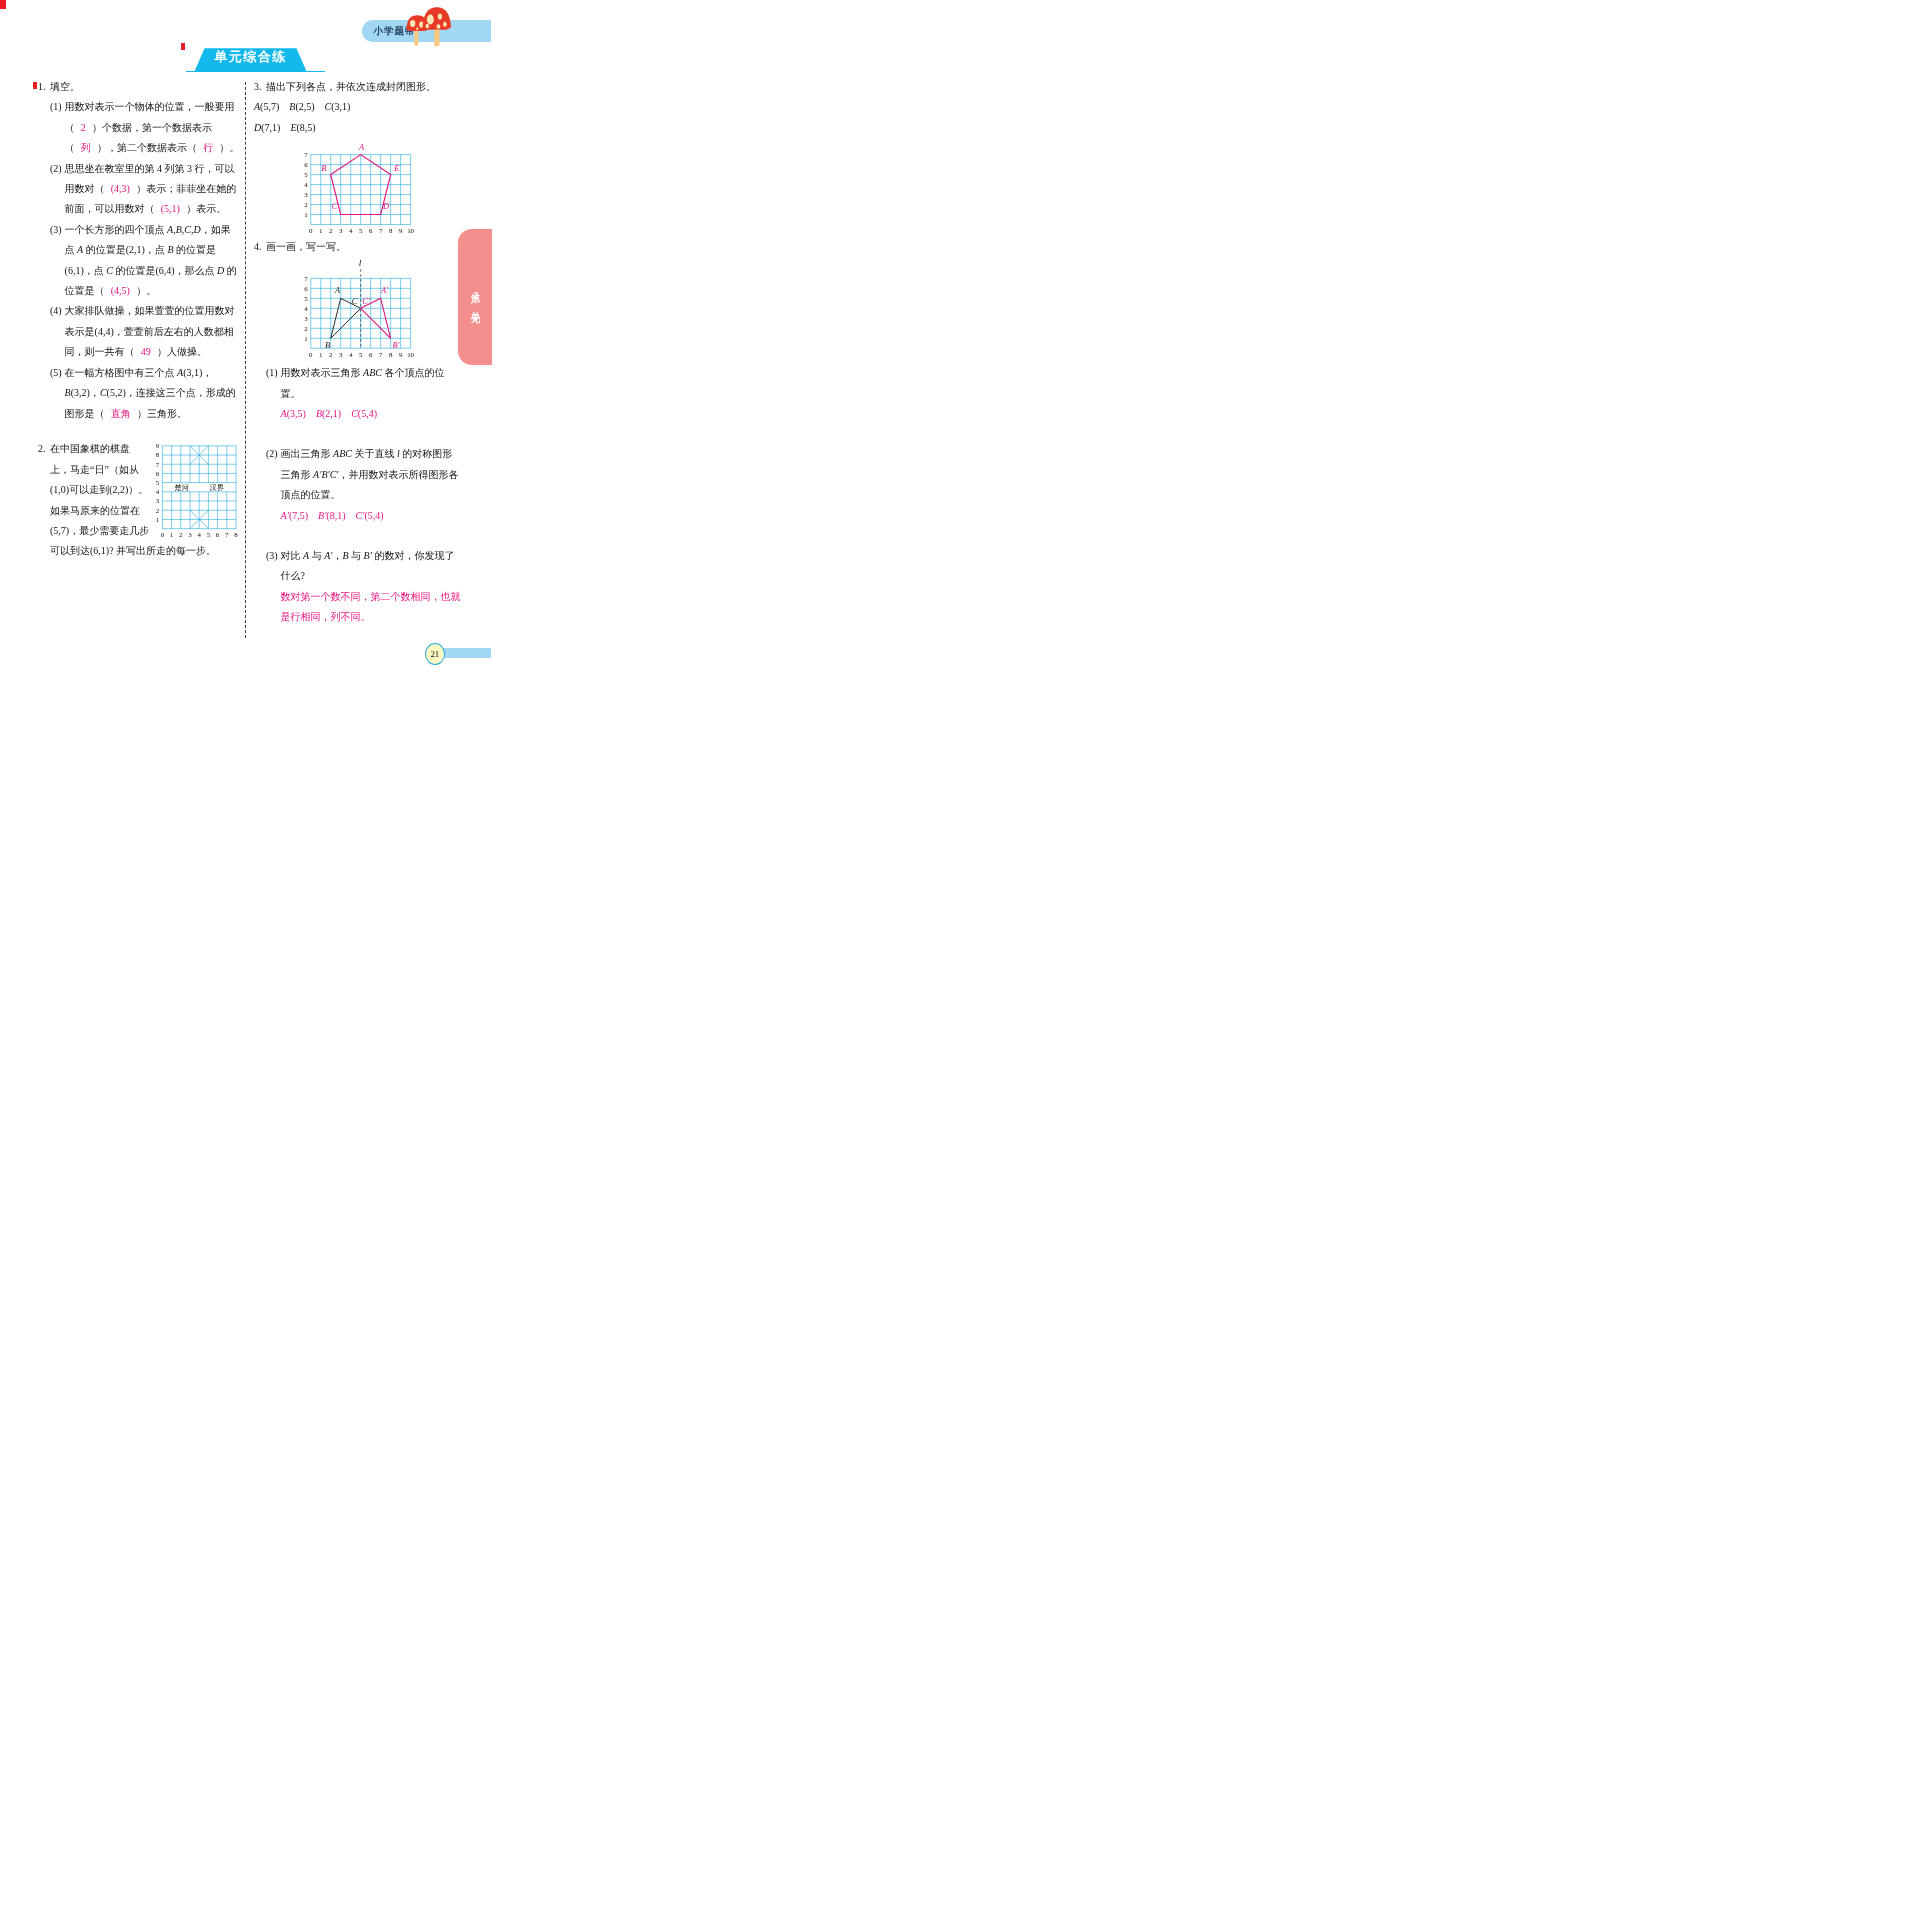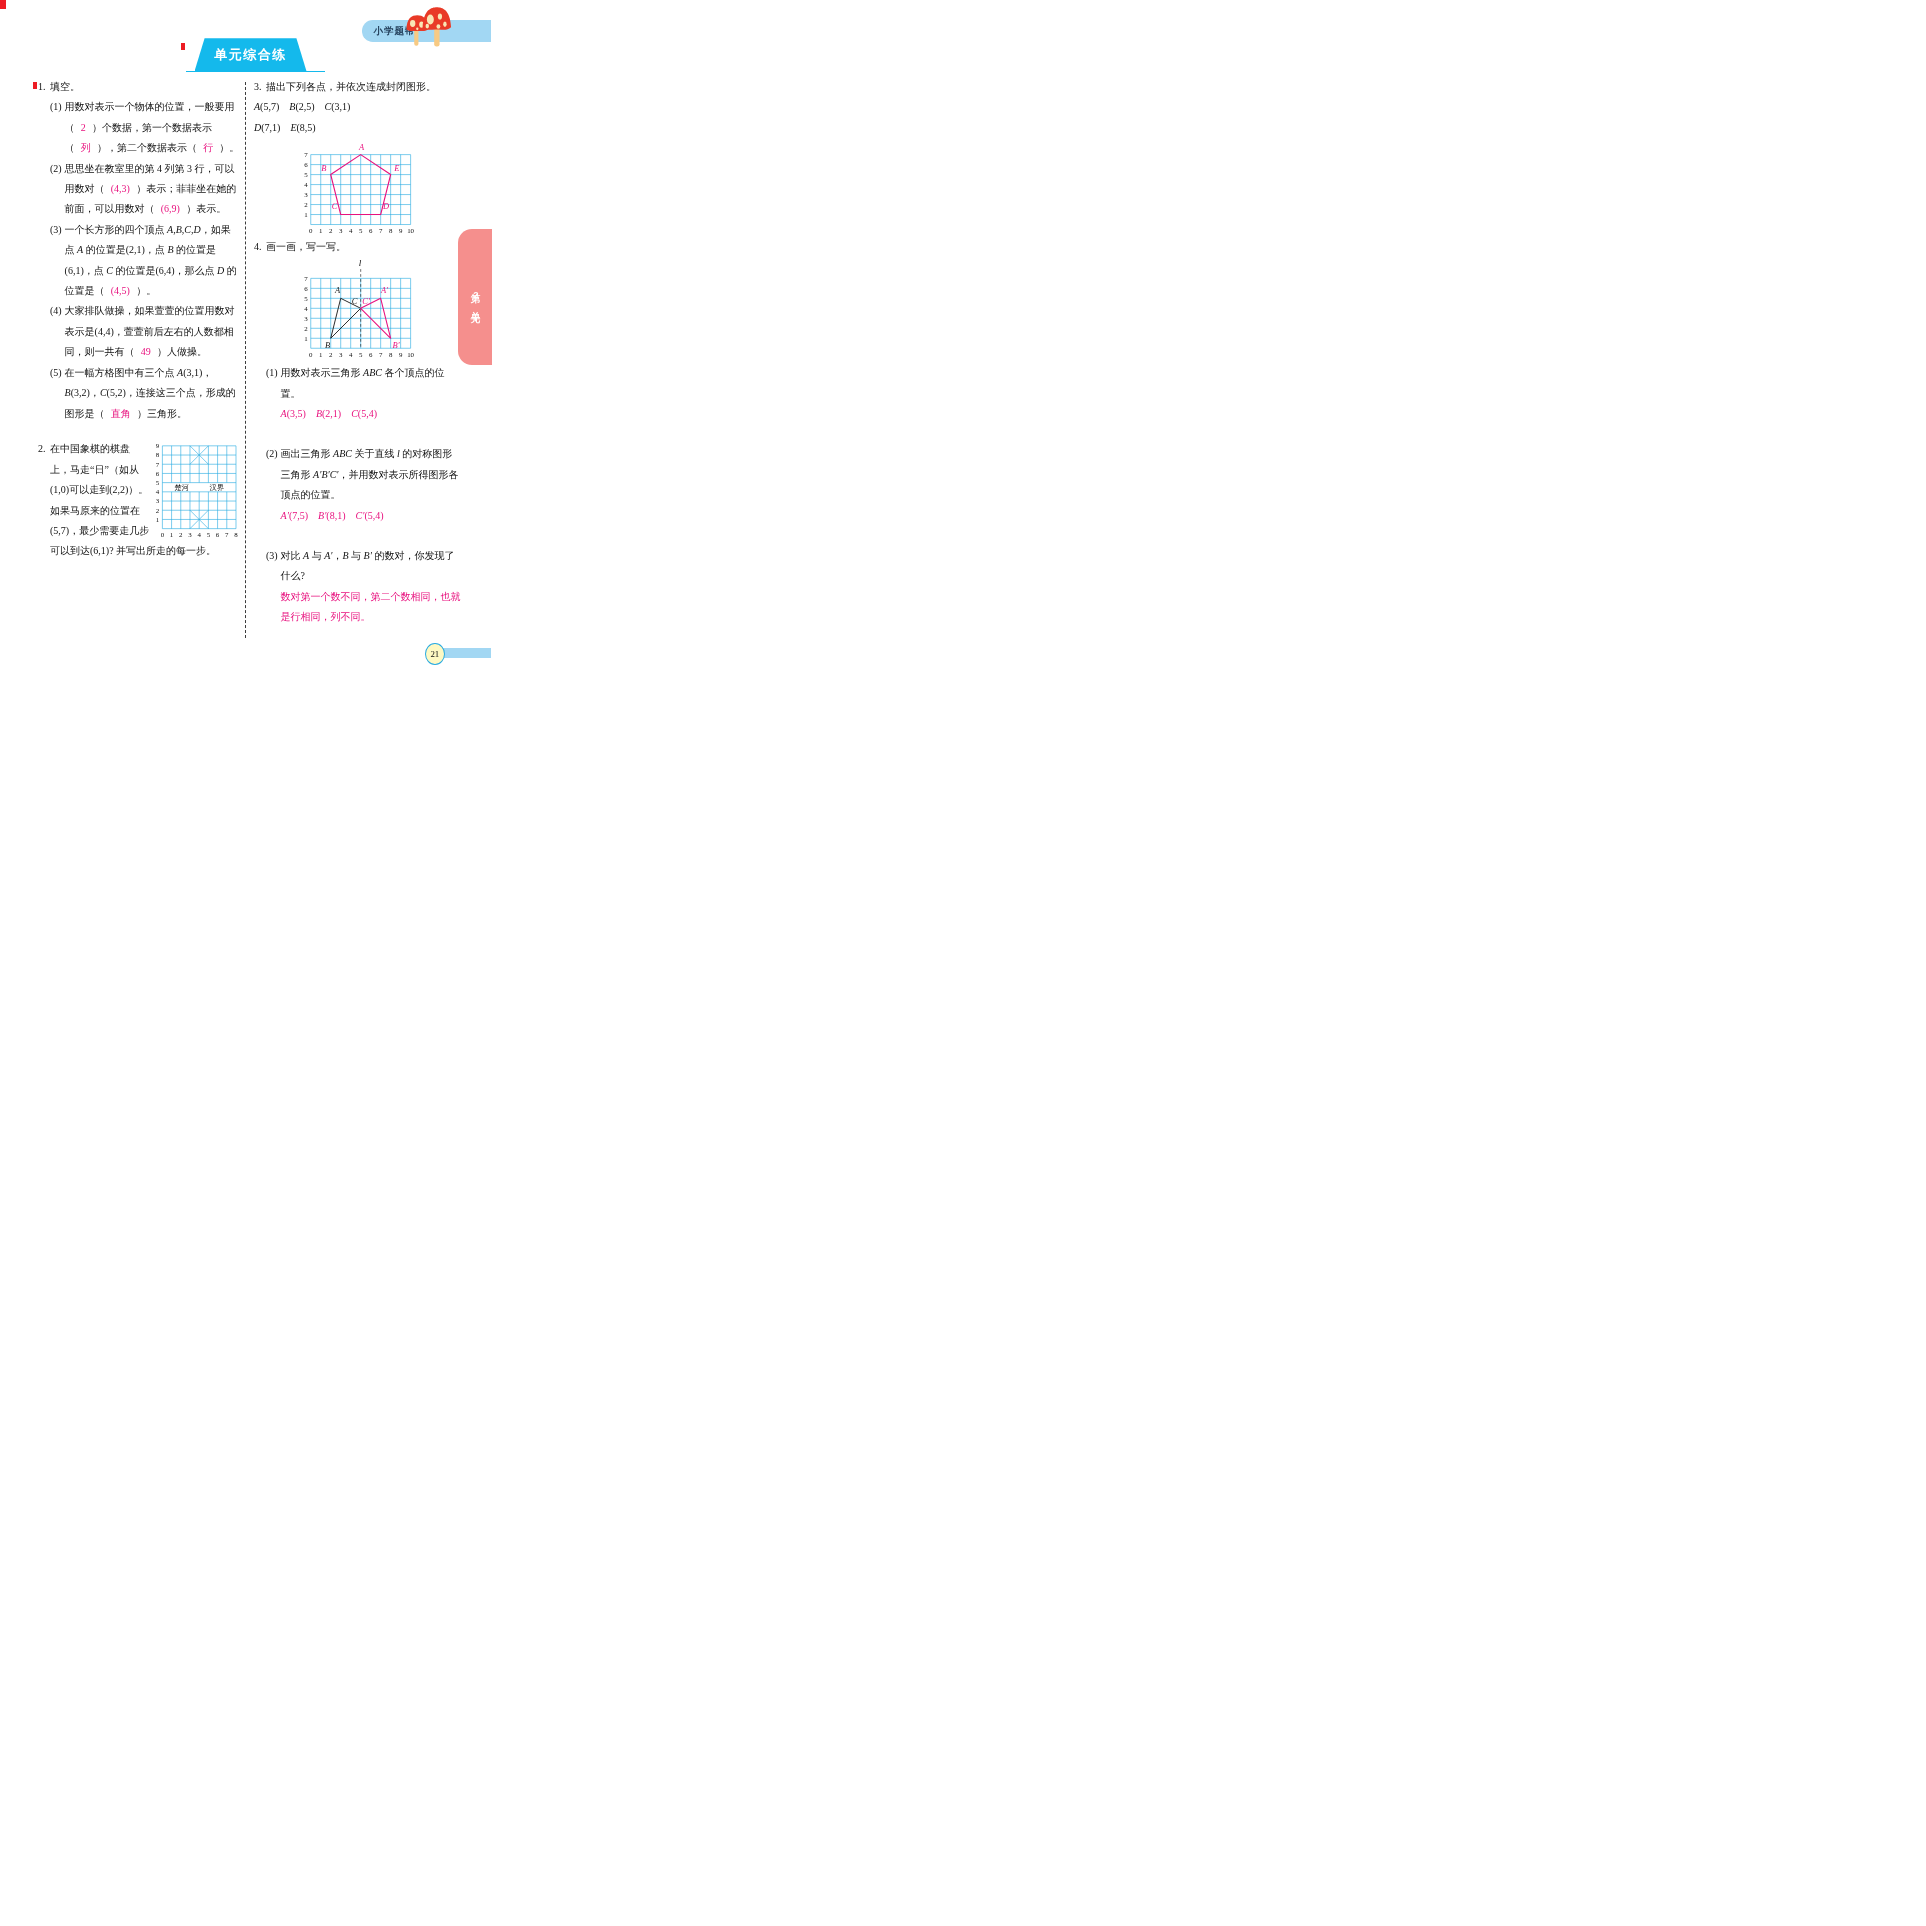--- a/index.html
+++ b/index.html
@@ -15,23 +15,23 @@
   
   .brand-banner{position:absolute;left:362px;top:20.4px;width:129px;height:21.6px;
     background:#a2d7f3;border-radius:10.8px 0 0 10.8px;display:flex;align-items:center;}
   .brand-text{font-family:'Liberation Sans','DejaVu Sans',sans-serif;font-weight:bold;
     font-size:9.6px;color:#25425e;padding-left:11.6px;letter-spacing:0.8px;}
   .mushrooms{position:absolute;left:401px;top:4.6px;}
 
   
   .title-wrap{position:absolute;left:186px;top:52px;width:139px;height:20px;}
   .title-underline{position:absolute;left:0;bottom:0;width:100%;height:1.2px;background:#14b9ec;}
-  .title-trap{position:absolute;left:8.5px;bottom:0.8px;width:112px;height:33px;background:#14b9ec;
+  .title-trap{position:absolute;left:8.5px;bottom:0.8px;width:112px;height:23px;background:#14b9ec;
     clip-path:polygon(9% 0,91% 0,100% 100%,0 100%);
-    display:flex;align-items:center;justify-content:center;}
+    display:flex;justify-content:center;}
   .title-trap span{font-family:'Liberation Sans','DejaVu Sans',sans-serif;font-weight:bold;
     color:#fff;font-size:13px;letter-spacing:1.5px;}
 
   
   .divider{position:absolute;left:245px;top:82px;height:556px;border-left:0.8px dashed #3c3c3c;}
 
   
   .unit-tab{position:absolute;left:458px;top:229px;width:34px;height:136px;background:#f58f8d;
     border-radius:14px 0 0 14px;display:flex;align-items:center;justify-content:center;}
   .unit-tab span{writing-mode:vertical-rl;text-orientation:upright;color:#fff;
@@ -112,21 +112,21 @@
 
     <div class="sec">
       <span class="qnum">1.</span><span class="tex">填空。</span>
     </div>
 
     <div class="items">
       <div class="item">
         <span class="marker">(1)</span><span class="tex">用数对表示一个物体的位置，一般要用（</span><span class="ans blank">2</span><span class="tex">）个数据，第一个数据表示（</span><span class="ans blank">列</span><span class="tex">），第二个数据表示（</span><span class="ans blank">行</span><span class="tex">）。</span>
       </div>
       <div class="item">
-        <span class="marker">(2)</span><span class="tex">思思坐在教室里的第 4 列第 3 行，可以用数对（</span><span class="ans blank">(4,3)</span><span class="tex">）表示；菲菲坐在她的前面，可以用数对（</span><span class="ans blank">(6,9)</span><span class="tex">）表示。</span>
+        <span class="marker">(2)</span><span class="tex">思思坐在教室里的第 4 列第 3 行，可以用数对（</span><span class="ans blank">(4,3)</span><span class="tex">）表示；菲菲坐在她的前面，可以用数对（</span><span class="ans blank">(5,1)</span><span class="tex">）表示。</span>
       </div>
       <div class="item">
         <span class="marker">(3)</span><span class="tex">一个长方形的四个顶点 <i>A</i>,<i>B</i>,<i>C</i>,<i>D</i>，如果点 <i>A</i> 的位置是(2,1)，点 <i>B</i> 的位置是(6,1)，点 <i>C</i> 的位置是(6,4)，那么点 <i>D</i> 的位置是（</span><span class="ans blank">(4,5)</span><span class="tex">）。</span>
       </div>
       <div class="item">
         <span class="marker">(4)</span><span class="tex">大家排队做操，如果萱萱的位置用数对表示是(4,4)，萱萱前后左右的人数都相同，则一共有（</span><span class="ans blank">49</span><span class="tex">）人做操。</span>
       </div>
       <div class="item">
         <span class="marker">(5)</span><span class="tex">在一幅方格图中有三个点 <i>A</i>(3,1)，<i>B</i>(3,2)，<i>C</i>(5,2)，连接这三个点，形成的图形是（</span><span class="ans blank">直角</span><span class="tex">）三角形。</span>
       </div>

